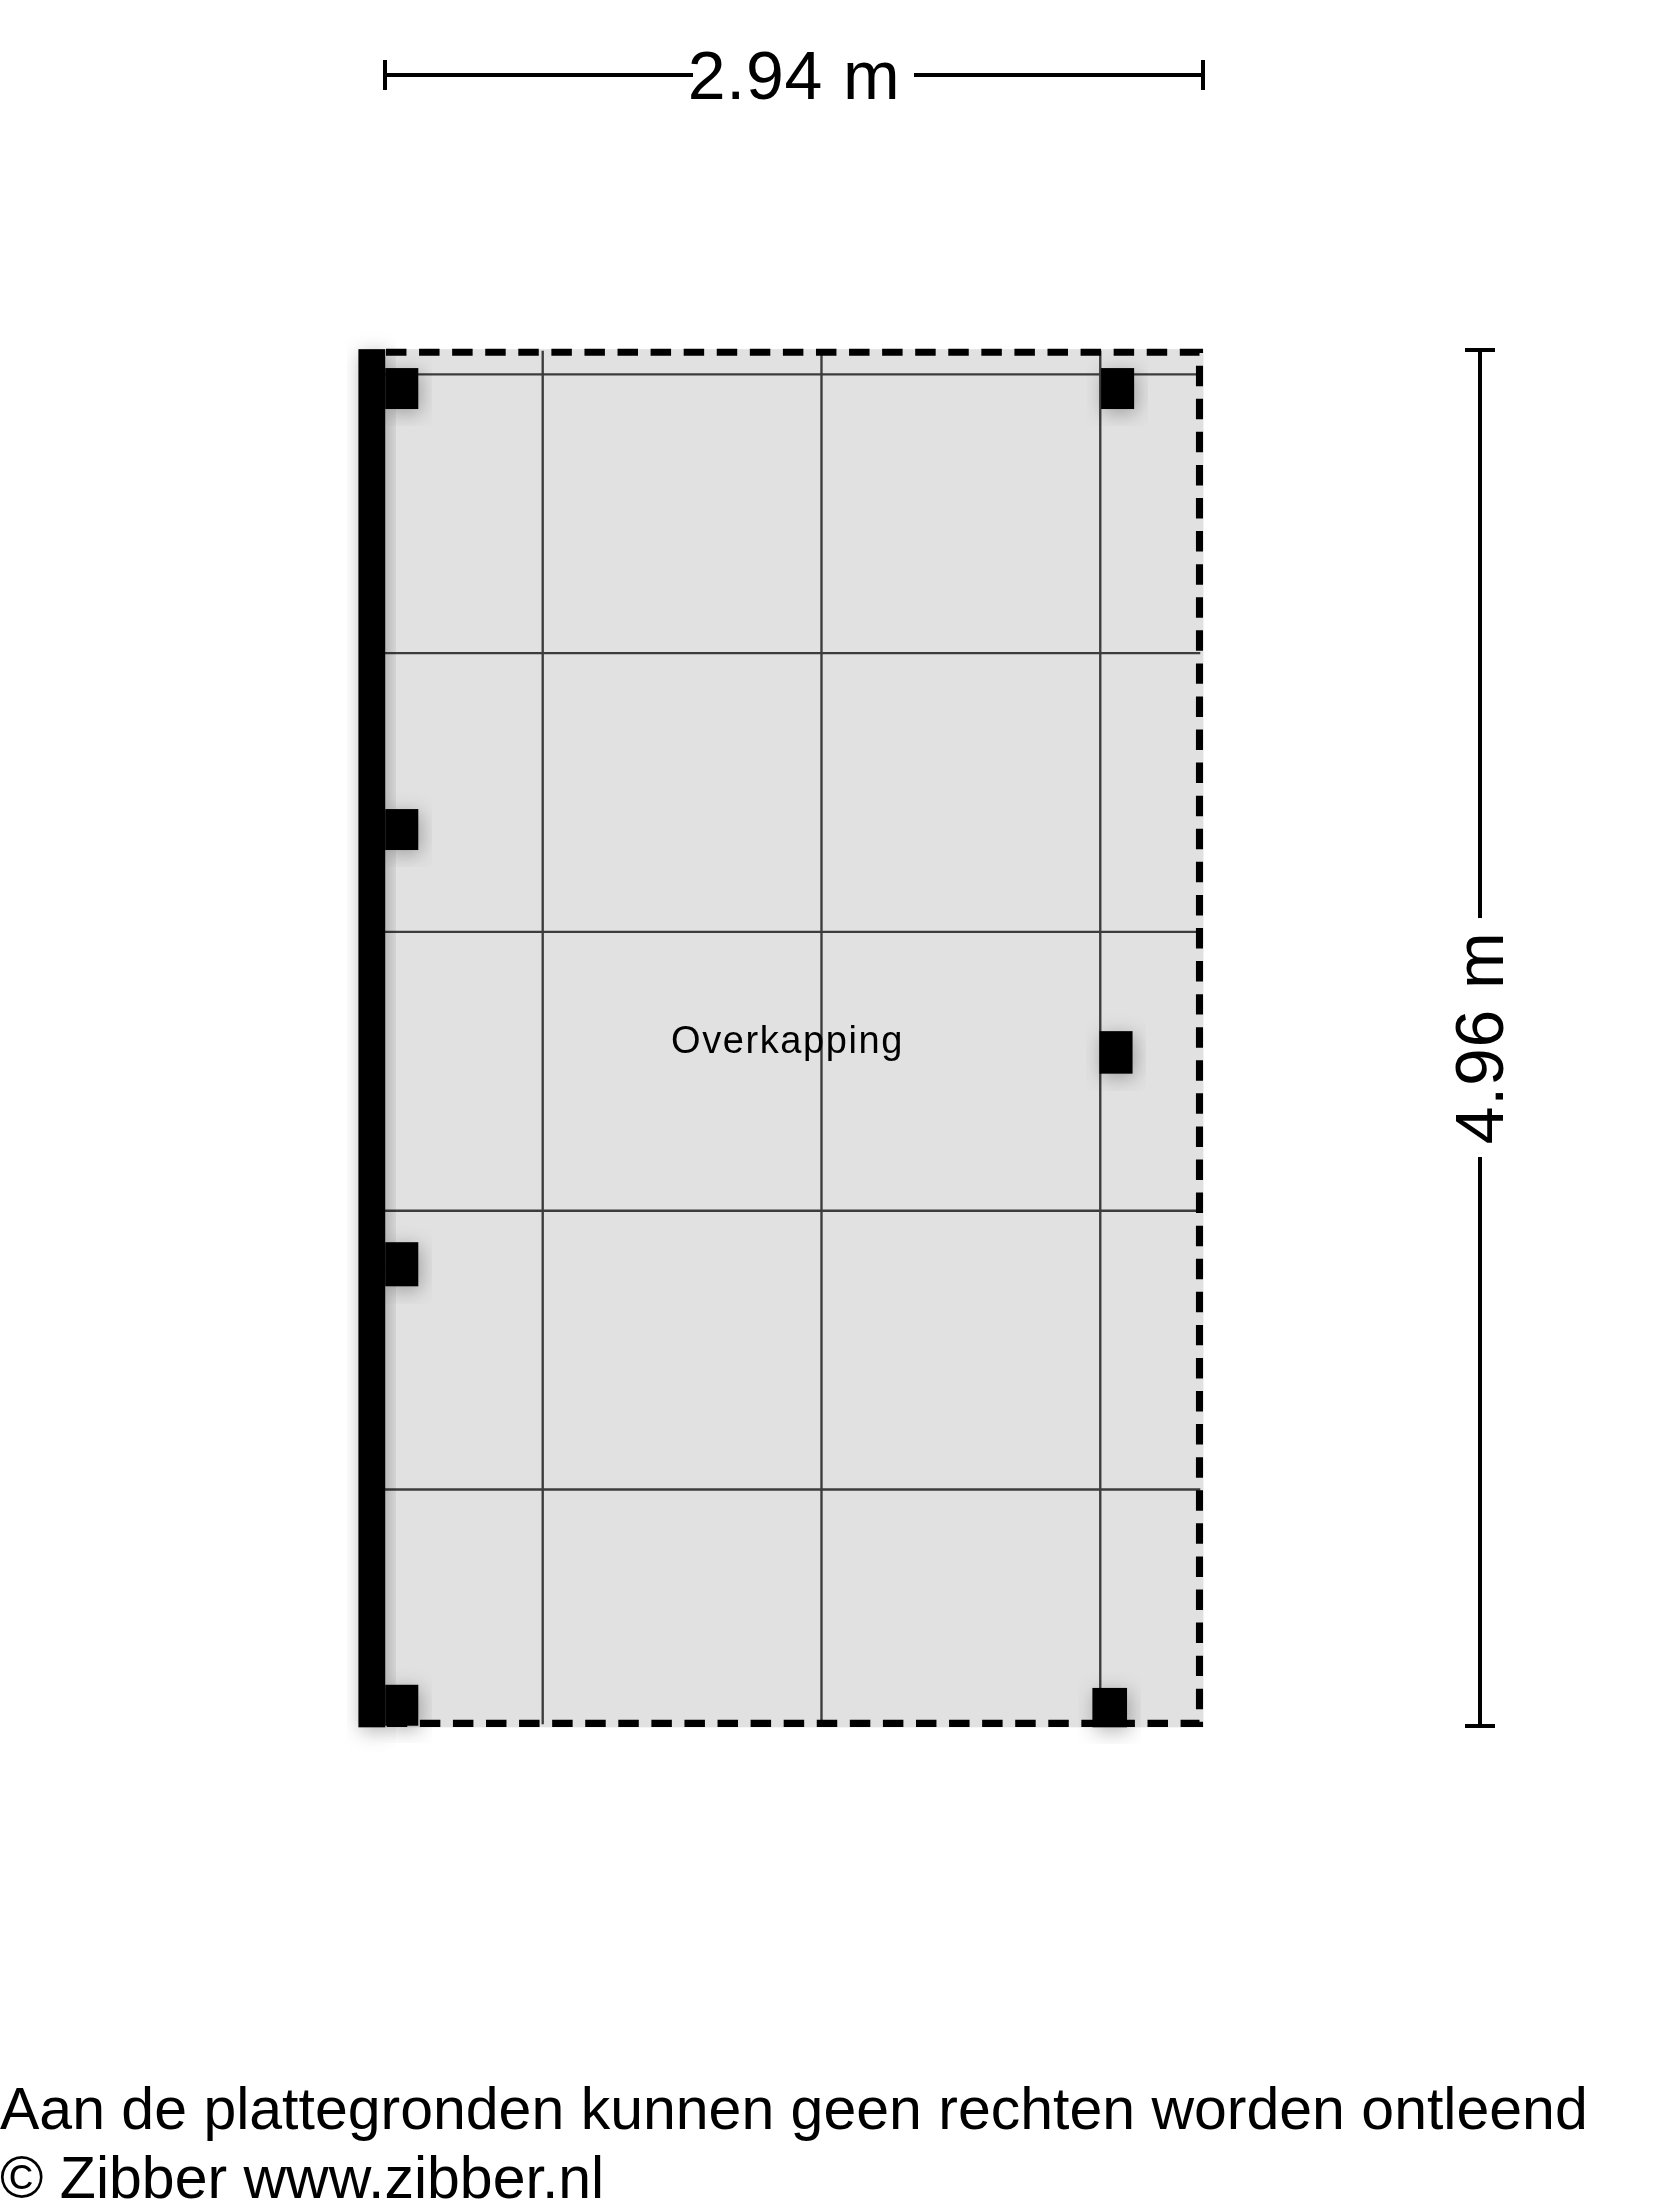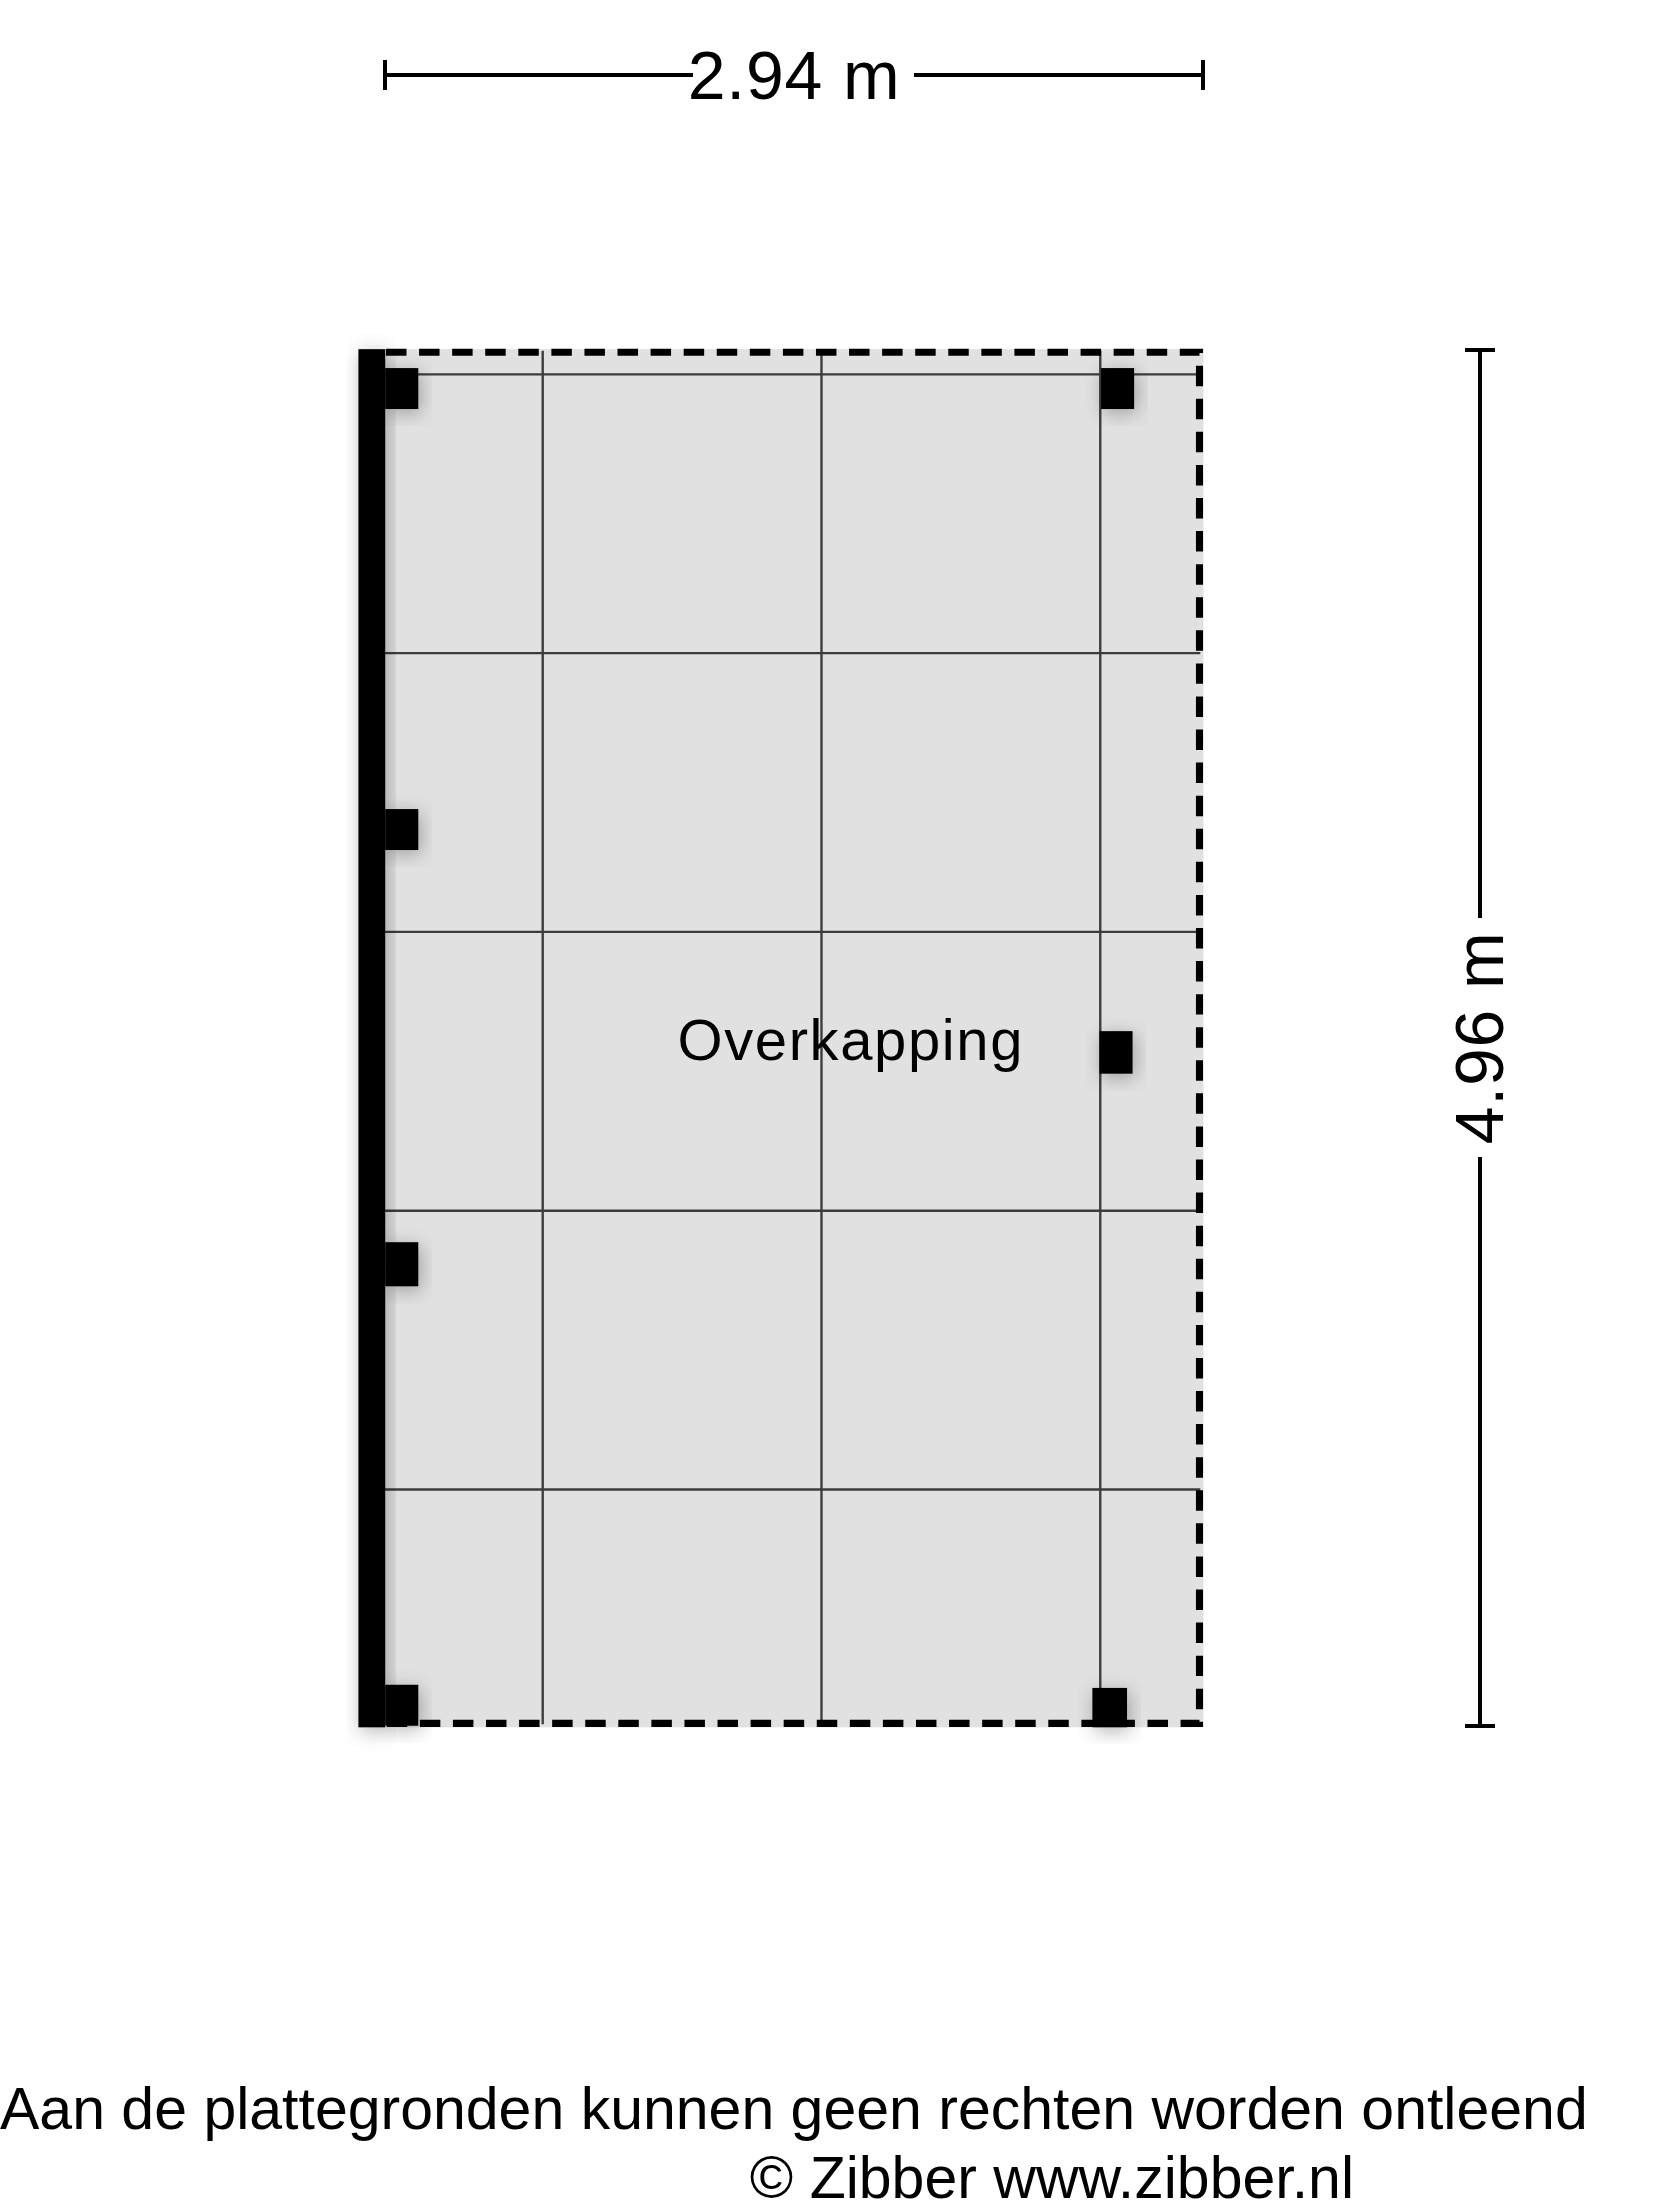--- a/index.html
+++ b/index.html
@@ -17,26 +17,26 @@
   }
   .abs{position:absolute;}
   .black-bar{position:absolute;background:var(--structure);}
   .dim-label{
     position:absolute;text-align:center;
     font-size:68px;line-height:68px;letter-spacing:0.8px;
     color:var(--text);white-space:nowrap;
   }
   .dim-label.vertical{transform:rotate(-90deg);transform-origin:center center;}
   .room-label{
-    position:absolute;text-align:right;
-    font-size:58px;line-height:68px;letter-spacing:1.6px;
+    position:absolute;text-align:center;
+    font-size:38px;line-height:68px;letter-spacing:1.6px;
     color:var(--text);white-space:nowrap;
   }
   .footer-line{
-    position:absolute;left:0;width:1354px;text-align:right;
+    position:absolute;left:0;width:1354px;text-align:left;
     font-size:59px;line-height:71px;color:var(--text);white-space:nowrap;
   }
   svg{position:absolute;left:0;top:0;}
   .floor{fill:var(--floor-fill);stroke:none;}
   .grid{stroke:var(--grid-line);stroke-width:3;}
   .dash{stroke:var(--structure);stroke-width:9;fill:none;stroke-dasharray:26 16;}
   .solid{fill:var(--structure);stroke:none;}
 </style>
 </head>
 <body>

